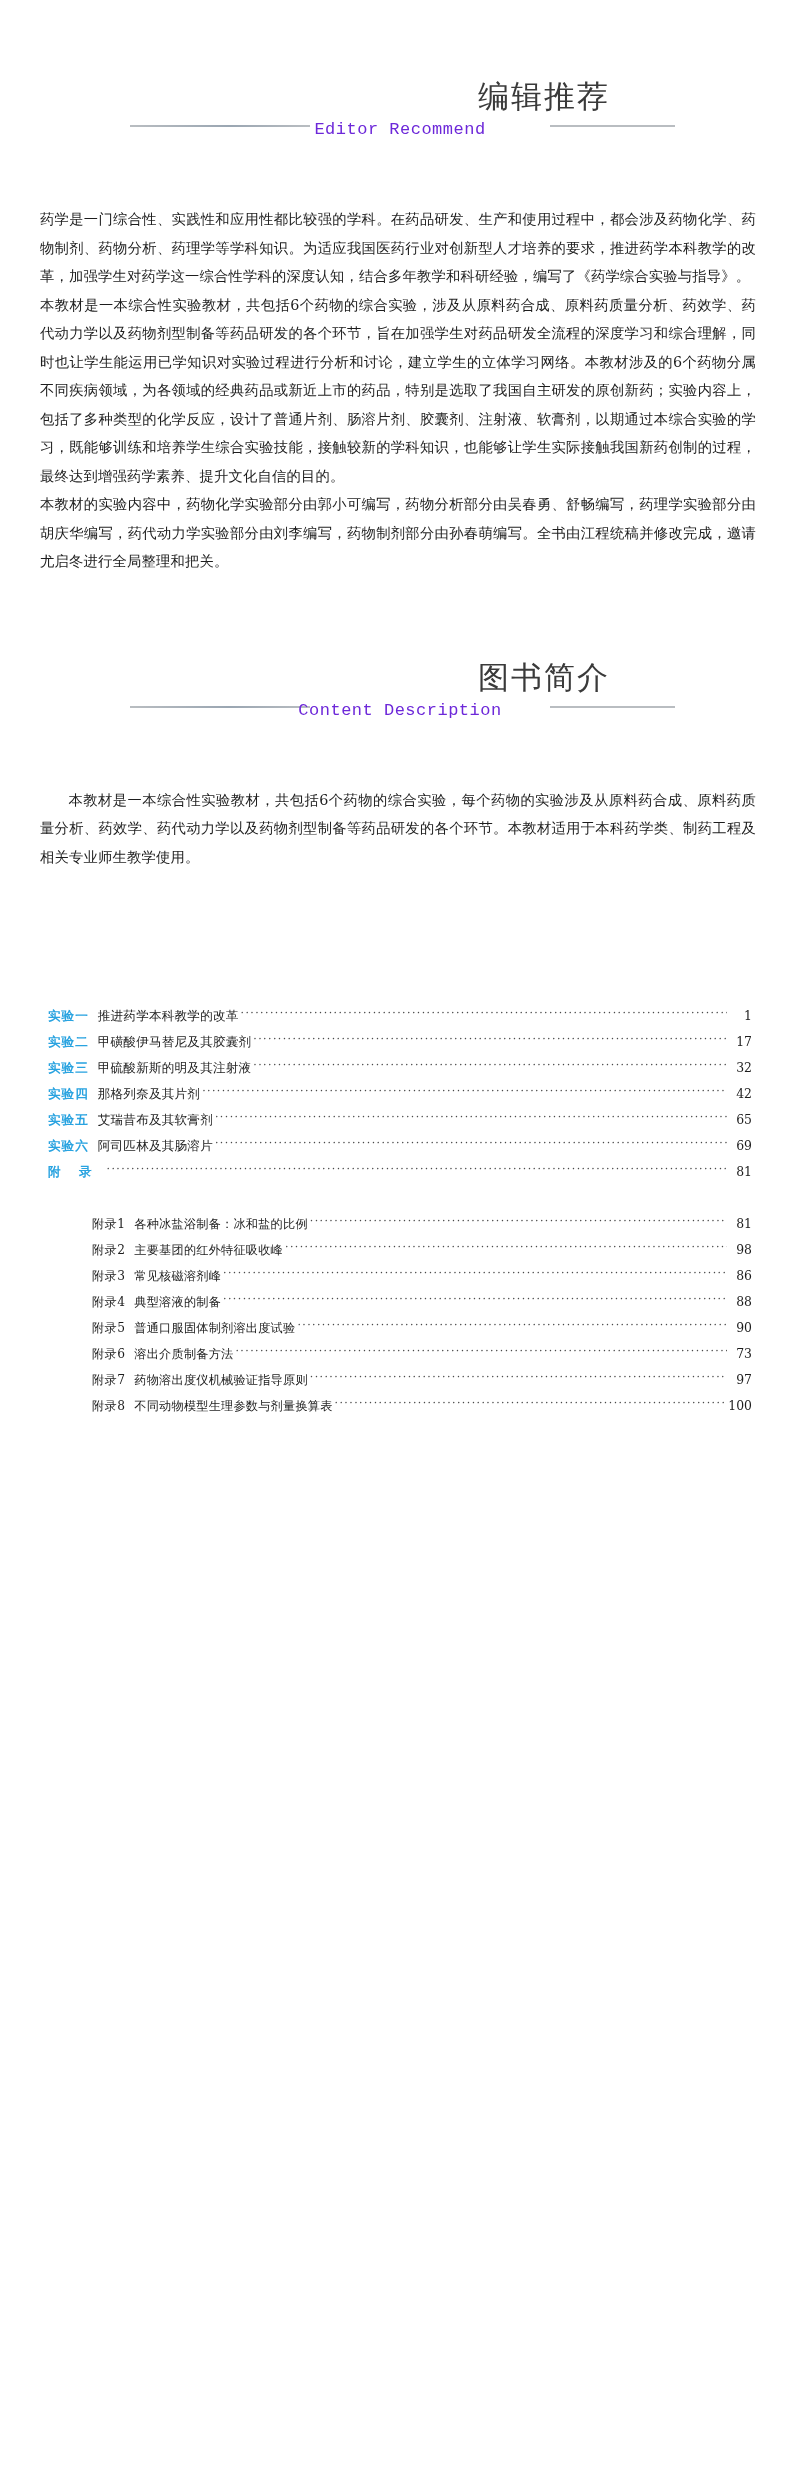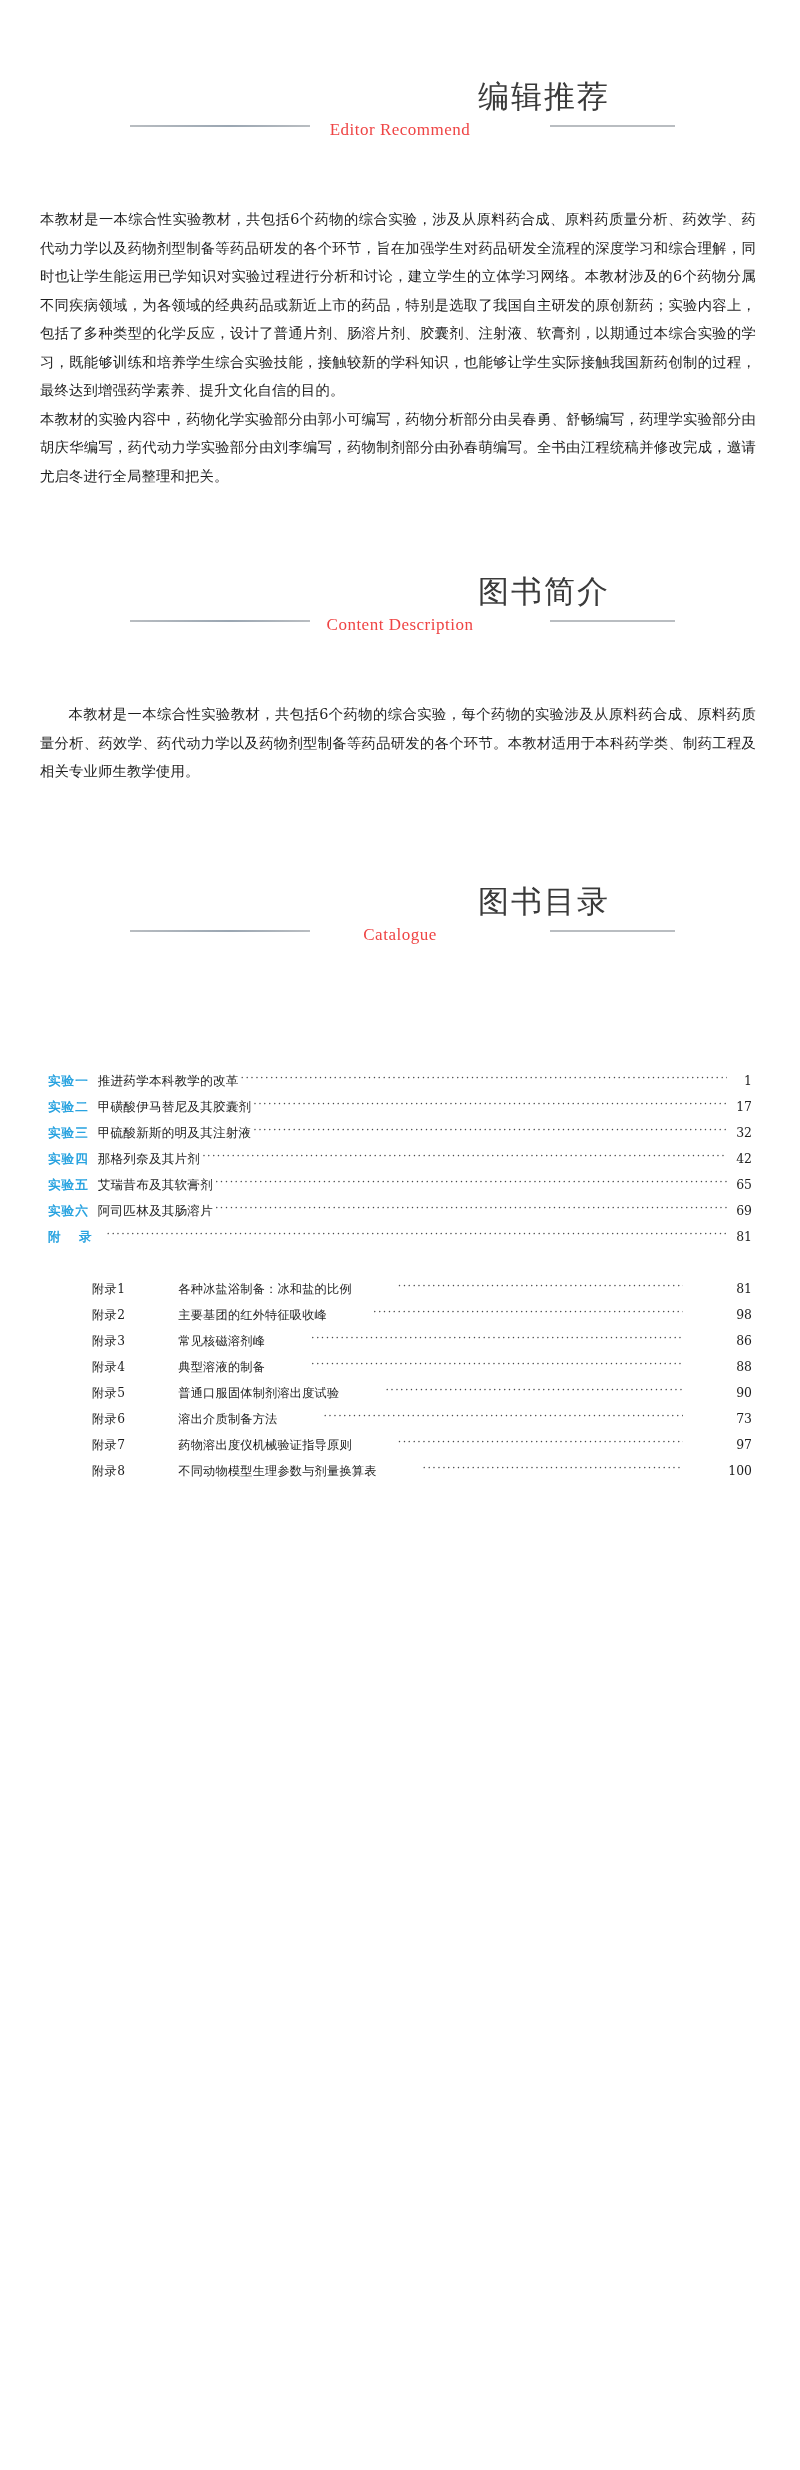--- a/index.html
+++ b/index.html
@@ -50,23 +50,23 @@
     font-weight: 400;
     line-height: 1;
     z-index: 3;
   }
   .sh-en {
     position: absolute;
     left: 0;
     right: 0;
     top: 66px;
     text-align: center;
-    font-family: Liberation Serif, serif;
+    font-family: Liberation Mono, monospace;
     font-size: 17px;
-    color: #ef4444;
+    color: #6d28d9;
     letter-spacing: 0.5px;
     line-height: 1;
     z-index: 2;
   }
   .sh-rule {
     position: absolute;
     top: 70px;
     height: 2px;
     z-index: 1;
   }
@@ -108,21 +108,20 @@
     align-items: center;
     font-family: "DejaVu Serif", "Liberation Serif", serif;
     font-size: 12.6px;
     line-height: 26px;
     color: #1d1d1d;
     white-space: nowrap;
   }
   .toc-row.appendix-row {
     padding-left: 44px;
     font-size: 12.2px;
-    gap: 44px;
   }
   .toc-label {
     color: #29a3e0;
     font-weight: 700;
     flex: 0 0 auto;
     letter-spacing: 1px;
     margin-right: 9px;
   }
   .toc-label.spaced {
     letter-spacing: 7px;
@@ -175,20 +174,21 @@
   <div class="section-head">
     <div class="sh-inner">
       <div class="sh-rule left"></div>
       <div class="sh-rule right"></div>
       <div class="sh-cn">编辑推荐</div>
       <div class="sh-en">Editor Recommend</div>
     </div>
   </div>
 
   <div class="body-block">
+    <p>药学是一门综合性、实践性和应用性都比较强的学科。在药品研发、生产和使用过程中，都会涉及药物化学、药物制剂、药物分析、药理学等学科知识。为适应我国医药行业对创新型人才培养的要求，推进药学本科教学的改革，加强学生对药学这一综合性学科的深度认知，结合多年教学和科研经验，编写了《药学综合实验与指导》。</p>
     <p>本教材是一本综合性实验教材，共包括6个药物的综合实验，涉及从原料药合成、原料药质量分析、药效学、药代动力学以及药物剂型制备等药品研发的各个环节，旨在加强学生对药品研发全流程的深度学习和综合理解，同时也让学生能运用已学知识对实验过程进行分析和讨论，建立学生的立体学习网络。本教材涉及的6个药物分属不同疾病领域，为各领域的经典药品或新近上市的药品，特别是选取了我国自主研发的原创新药；实验内容上，包括了多种类型的化学反应，设计了普通片剂、肠溶片剂、胶囊剂、注射液、软膏剂，以期通过本综合实验的学习，既能够训练和培养学生综合实验技能，接触较新的学科知识，也能够让学生实际接触我国新药创制的过程，最终达到增强药学素养、提升文化自信的目的。</p>
     <p>本教材的实验内容中，药物化学实验部分由郭小可编写，药物分析部分由吴春勇、舒畅编写，药理学实验部分由胡庆华编写，药代动力学实验部分由刘李编写，药物制剂部分由孙春萌编写。全书由江程统稿并修改完成，邀请尤启冬进行全局整理和把关。</p>
   </div>
 
   <div class="gap-b"></div>
 
   <div class="section-head">
     <div class="sh-inner">
       <div class="sh-rule left"></div>
       <div class="sh-rule right"></div>
@@ -196,28 +196,20 @@
       <div class="sh-en">Content Description</div>
     </div>
   </div>
 
   <div class="body-block indent">
     <p>本教材是一本综合性实验教材，共包括6个药物的综合实验，每个药物的实验涉及从原料药合成、原料药质量分析、药效学、药代动力学以及药物剂型制备等药品研发的各个环节。本教材适用于本科药学类、制药工程及相关专业师生教学使用。</p>
   </div>
 
   <div class="gap-c"></div>
 
-  <div class="section-head">
-    <div class="sh-inner">
-      <div class="sh-rule left"></div>
-      <div class="sh-rule right"></div>
-      <div class="sh-cn">图书目录</div>
-      <div class="sh-en">Catalogue</div>
-    </div>
-  </div>
 
   <div class="gap-e"></div>
 
   <div class="toc">
 
     <div class="toc-row">
       <span class="toc-label">实验一</span>
       <span class="toc-title">推进药学本科教学的改革</span>
       <span class="toc-dots">································································································································································</span>
       <span class="toc-page">1</span>

